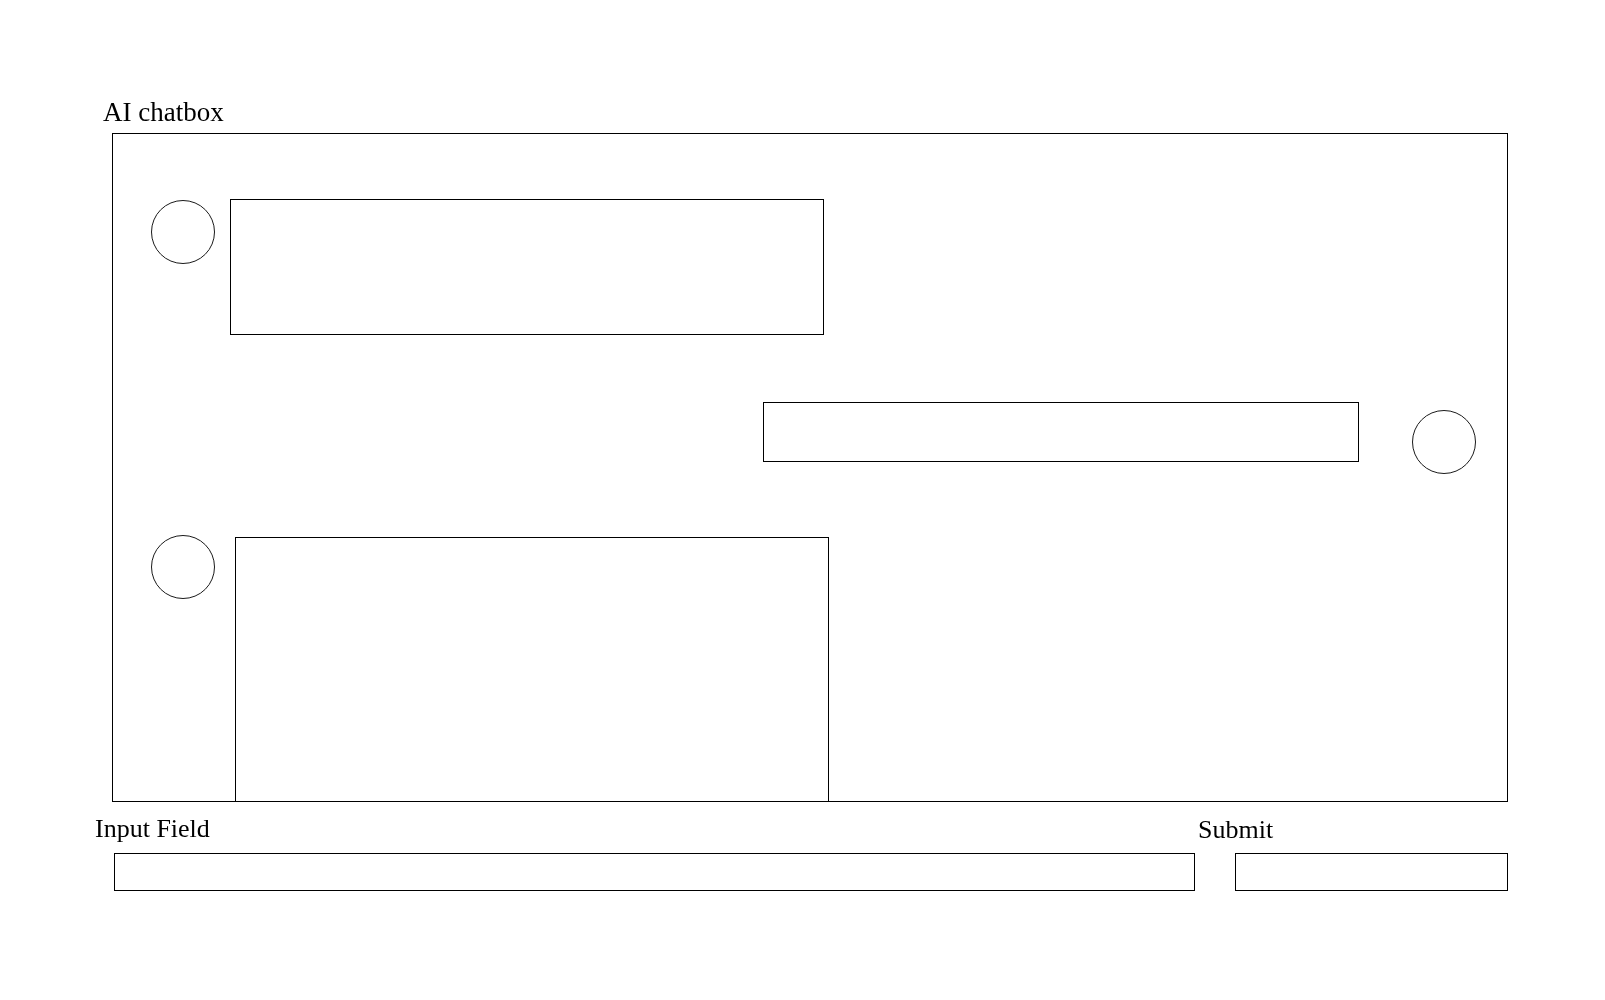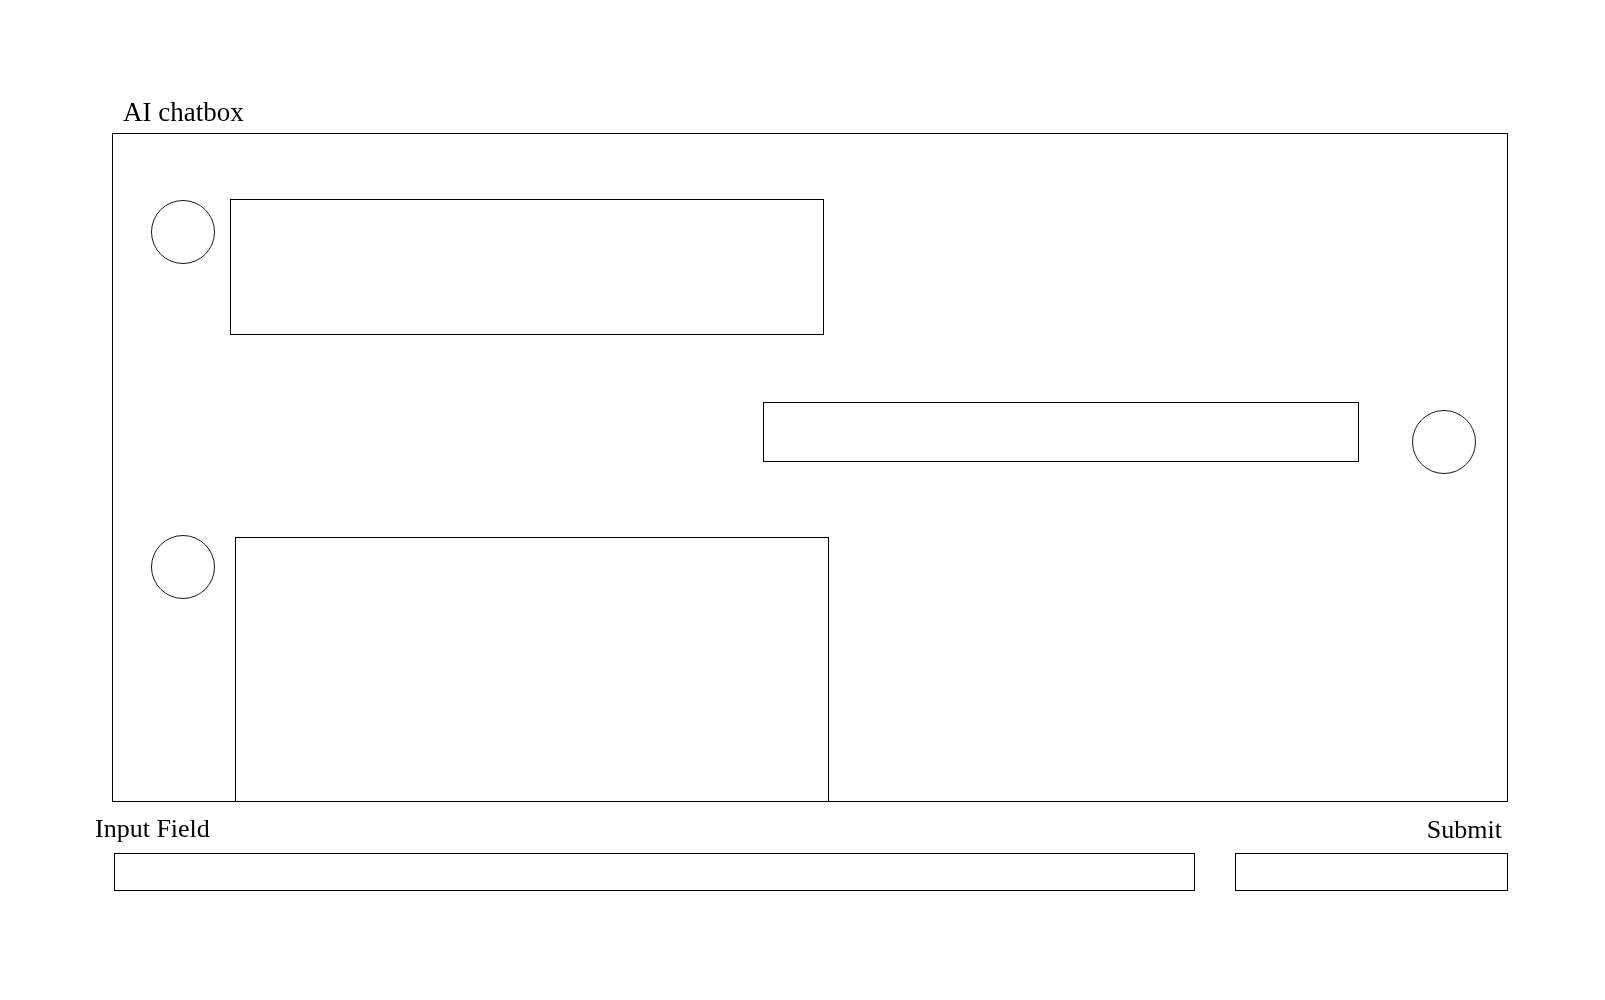--- a/index.html
+++ b/index.html
@@ -19,21 +19,21 @@
   }
 
   .screen {
     position: absolute;
     inset: 0;
   }
 
   
   .chat-title {
     position: absolute;
-    left: 123px;
+    left: 103px;
     top: 96px;
     font-size: 27px;
     line-height: 32px;
     letter-spacing: 0px;
     white-space: nowrap;
   }
 
   
   .chat-container {
     position: absolute;
@@ -91,21 +91,21 @@
   }
 
   .field-label {
     position: absolute;
     font-size: 26px;
     line-height: 30px;
     white-space: nowrap;
   }
 
   .input-label  { left: 95px; top: 814px; }
-  .submit-label { left: 1229px; top: 815px; width: 273px; text-align: right; }
+  .submit-label { left: 1198px; top: 815px; width: 273px; text-align: left; }
 
   .text-input {
     position: absolute;
     left: 114px;
     top: 853px;
     width: 1081px;
     height: 38px;
     border: 1px solid #000000;
     box-sizing: border-box;
     background: #ffffff;

